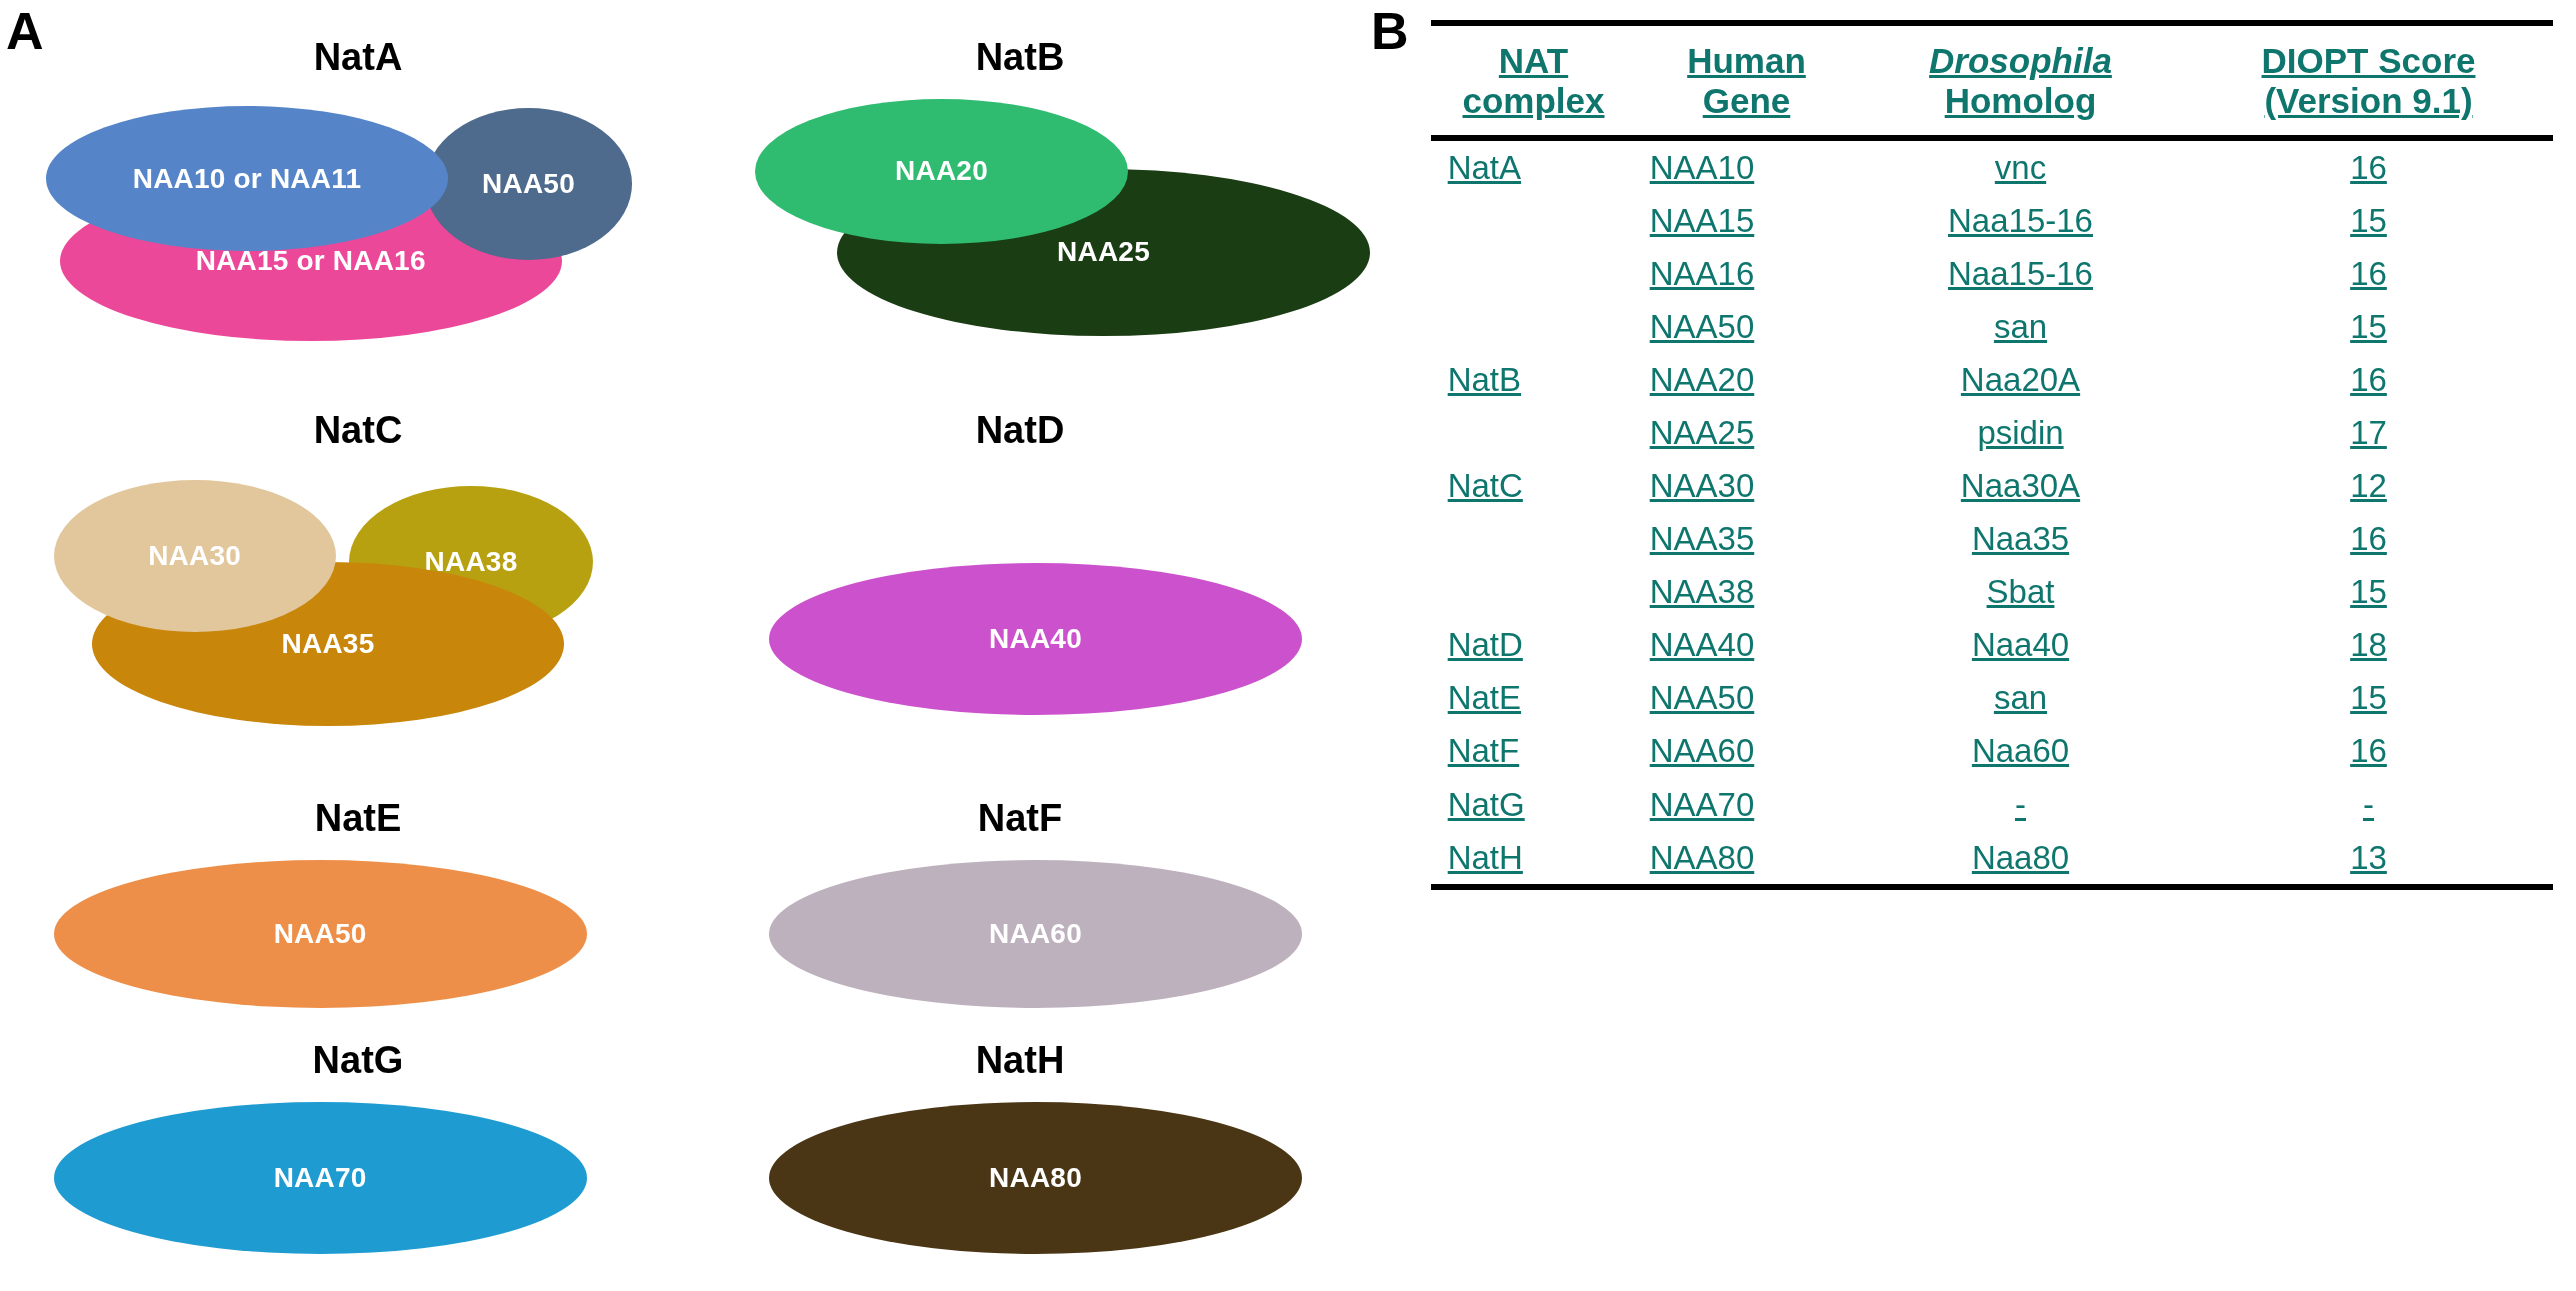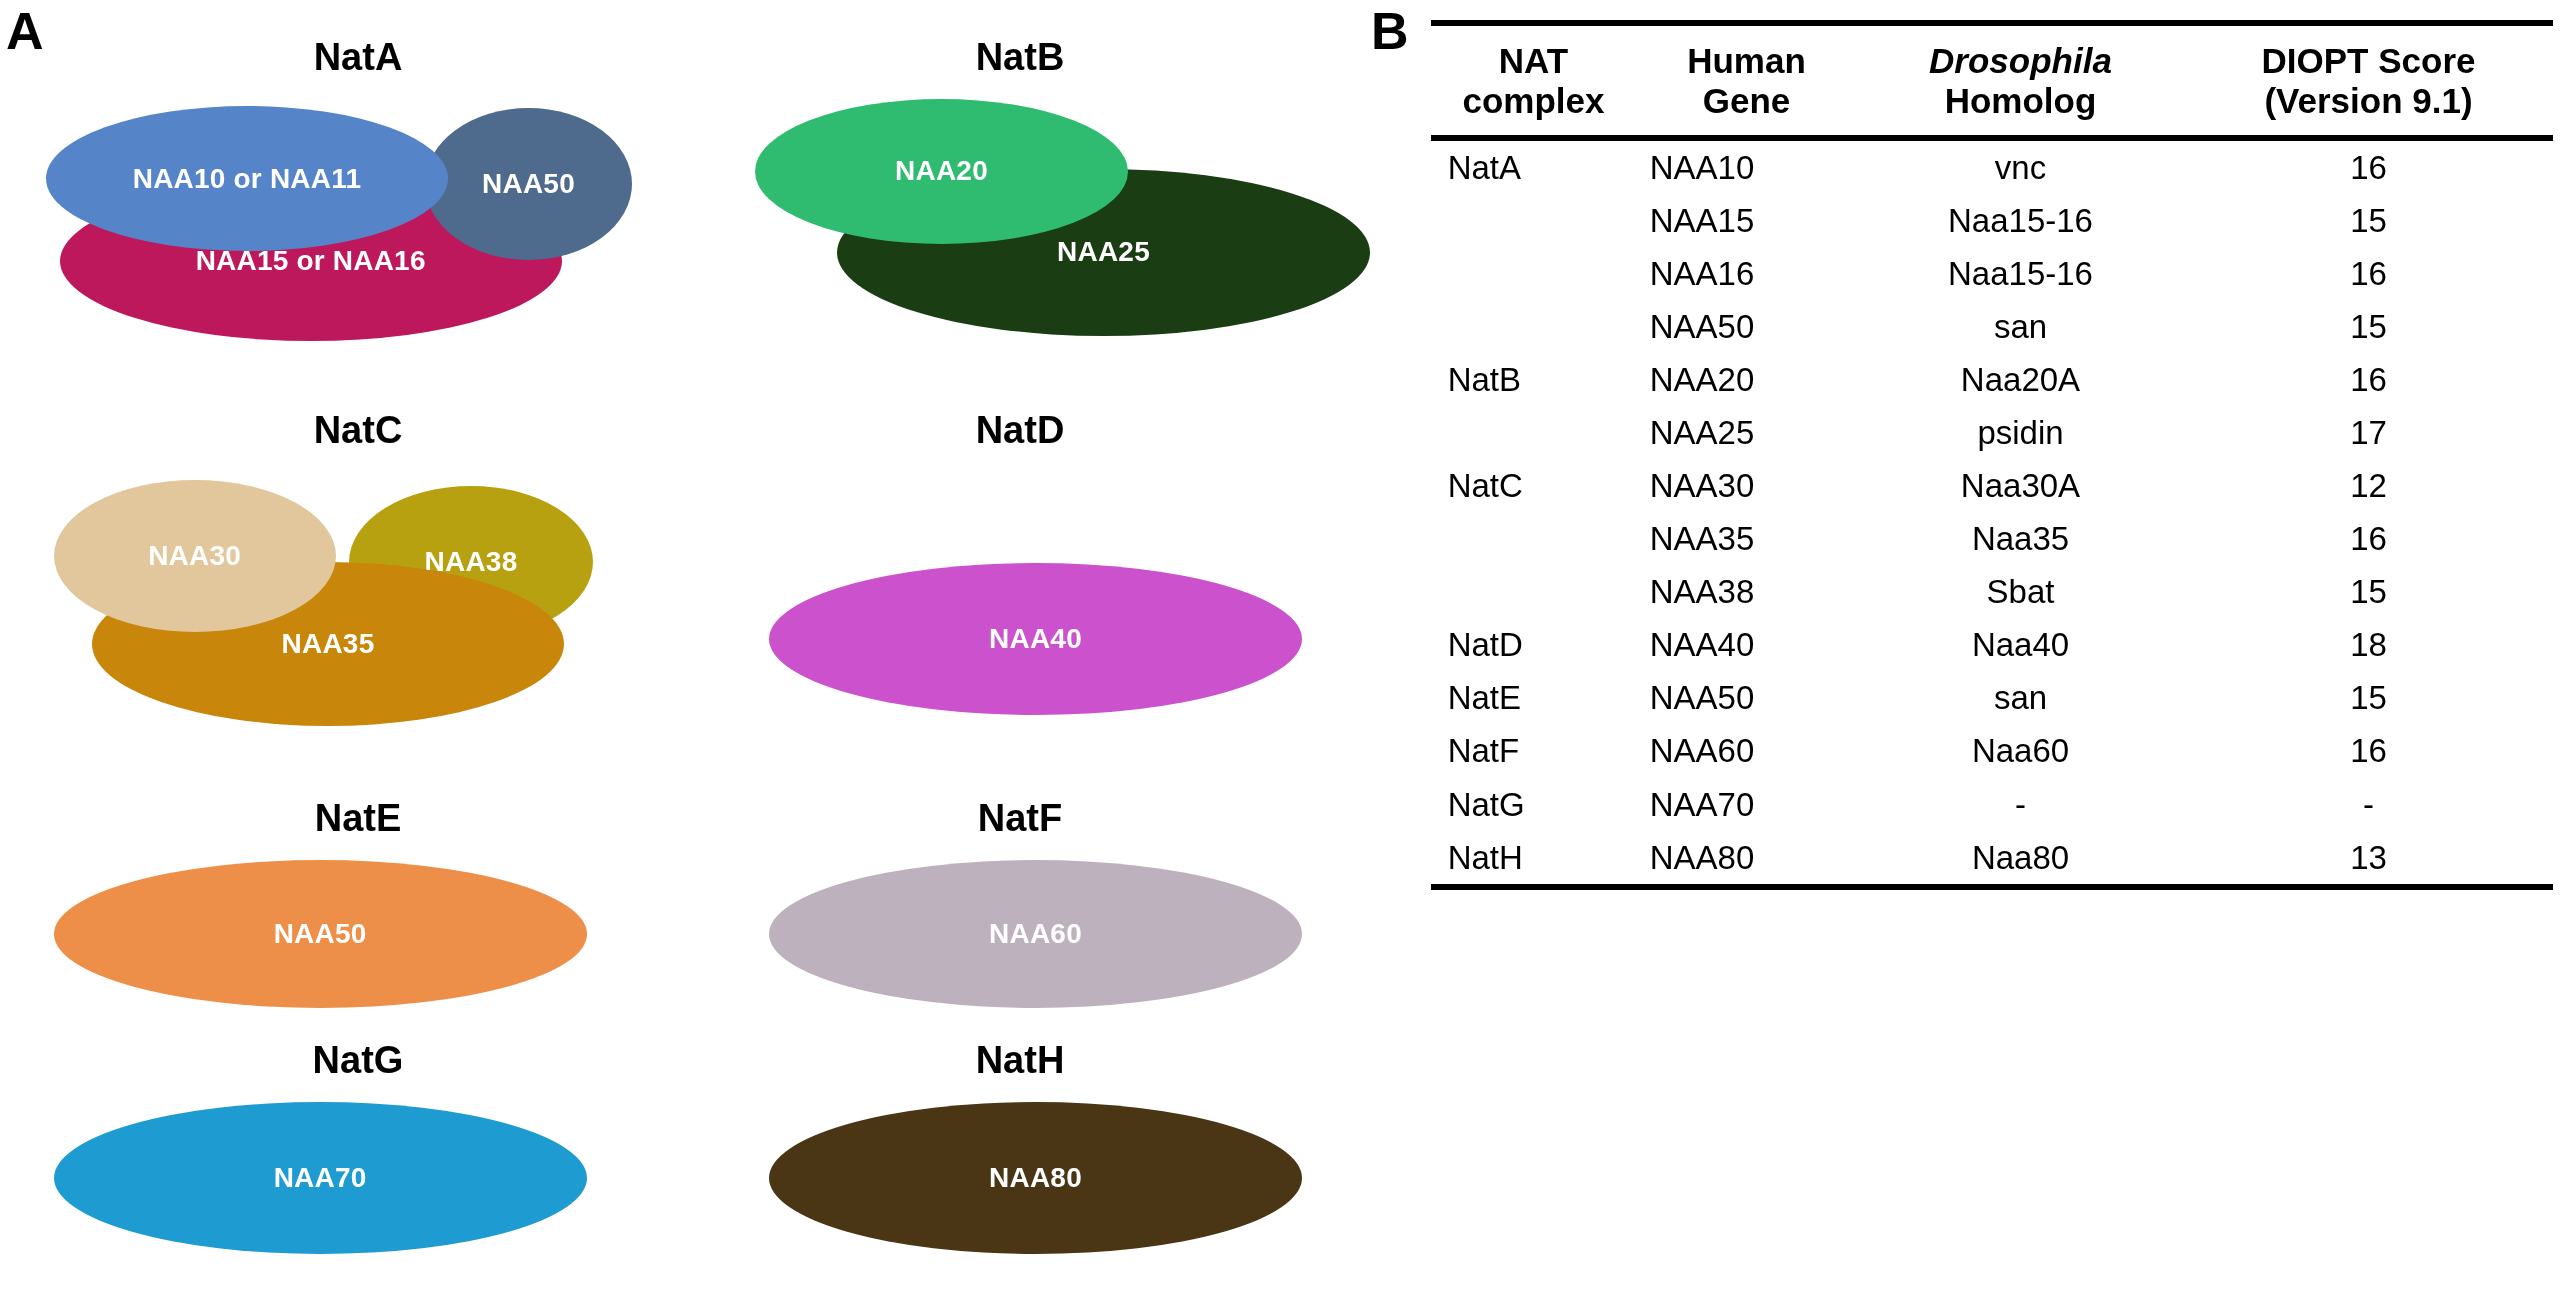--- a/index.html
+++ b/index.html
@@ -73,21 +73,22 @@
     position: absolute;
     left: 1431px;
     top: 20px;
     width: 1122px;
   }
   table.nat-table {
     width: 1122px;
     border-collapse: collapse;
     table-layout: fixed;
     font-size: 33px;
-    color: #000000;
+    color: #0f766e;
+    text-decoration: underline;
   }
   table.nat-table col.c-complex  { width: 205px; }
   table.nat-table col.c-human    { width: 221px; }
   table.nat-table col.c-homolog  { width: 327px; }
   table.nat-table col.c-score    { width: 369px; }
 
   table.nat-table thead th {
     font-weight: bold;
     font-size: 35px;
     padding: 15px 0 13.7px 0;
@@ -119,21 +120,21 @@
 
 <div class="panel-letter" id="panel-a-letter">A</div>
 <div class="panel-letter" id="panel-b-letter">B</div>
 
 <div id="panel-a">
 
   <div class="complex-group" style="left:46px; top:7.6px; width:624px; height:358px;">
     <div class="complex-title" style="top:30px;">NatA</div>
     <div class="blob-stage" style="top:91px; height:266px;">
 
-      <div class="blob" style="left:13.7px; top:82px; width:502px; height:160px; background:#be185d;">
+      <div class="blob" style="left:13.7px; top:82px; width:502px; height:160px; background:#ec4899;">
         <span class="blob-label">NAA15 or NAA16</span>
       </div>
 
       <div class="blob" style="left:379px; top:9px; width:207px; height:152px; background:#4E6A8C;">
         <span class="blob-label">NAA50</span>
       </div>
 
       <div class="blob" style="left:0px; top:7.6px; width:402px; height:145px; background:#5585C8;">
         <span class="blob-label">NAA10 or NAA11</span>
       </div>

